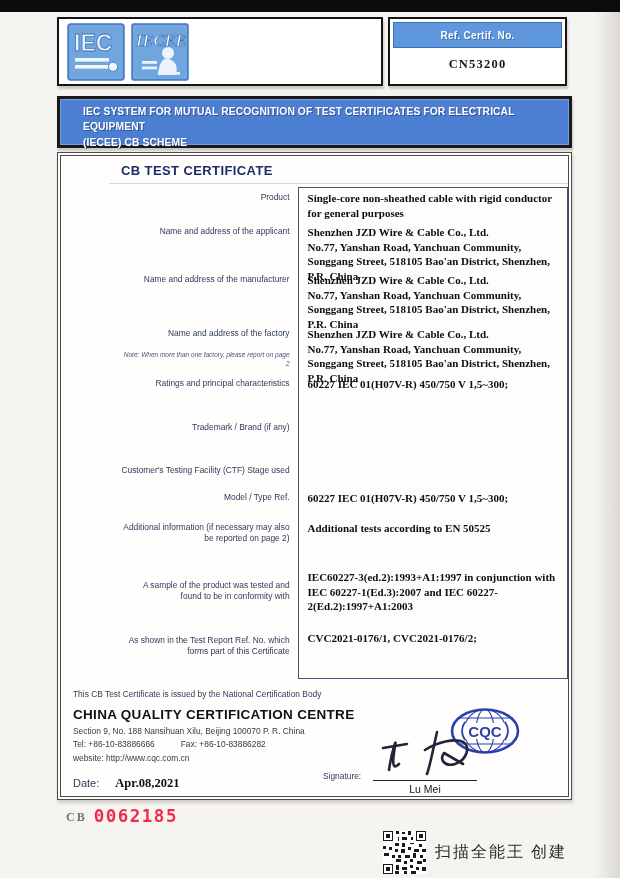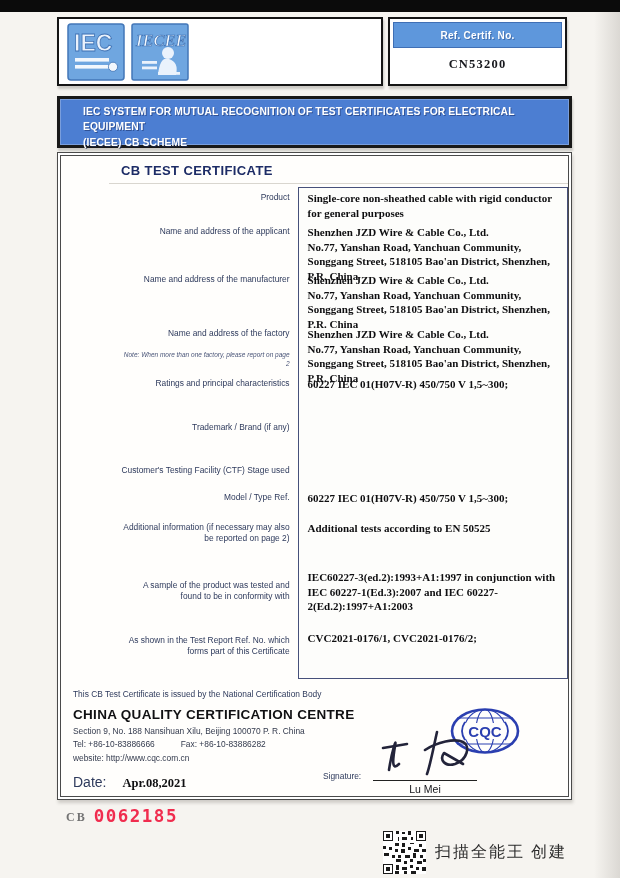--- a/index.html
+++ b/index.html
@@ -87,21 +87,21 @@
   .note{font-size:6.5px;font-style:italic;color:#4a5578;margin-top:12px;}
 
   .issued{position:absolute;left:12px;top:533px;font-size:8.4px;color:#2e3a5c;}
   .ncb{position:absolute;left:12px;top:551px;}
   .ncb-name{font-size:13.5px;font-weight:bold;color:#101012;letter-spacing:.3px;}
   .ncb-line{font-size:8.4px;color:#333a4d;margin-top:3.5px;}
   .fax{margin-left:26px;}
   .cqc-wrap{position:absolute;right:46px;top:551px;}
 
   .date-row{position:absolute;left:12px;top:617px;}
-  .date-label{font-size:14px;color:#2e3a5c;}
+  .date-label{font-size:11px;color:#2e3a5c;}
   .date-value{font-family:"Liberation Serif",serif;font-weight:bold;font-size:12.5px;color:#101012;margin-left:16px;}
 
   .sig{position:absolute;left:262px;top:572px;width:170px;height:70px;}
   .sig-label{position:absolute;left:0;top:43px;font-size:8.4px;color:#2e3a5c;}
   .sig-script{position:absolute;left:52px;top:-4px;}
   .sig-line{position:absolute;left:50px;top:52px;width:104px;border-top:1.6px solid #222;}
   .sig-name{position:absolute;left:50px;top:55px;width:104px;text-align:center;font-size:10.5px;color:#15151a;}
 
   
   .cb-stamp{position:absolute;left:66px;top:806px;white-space:nowrap;}

